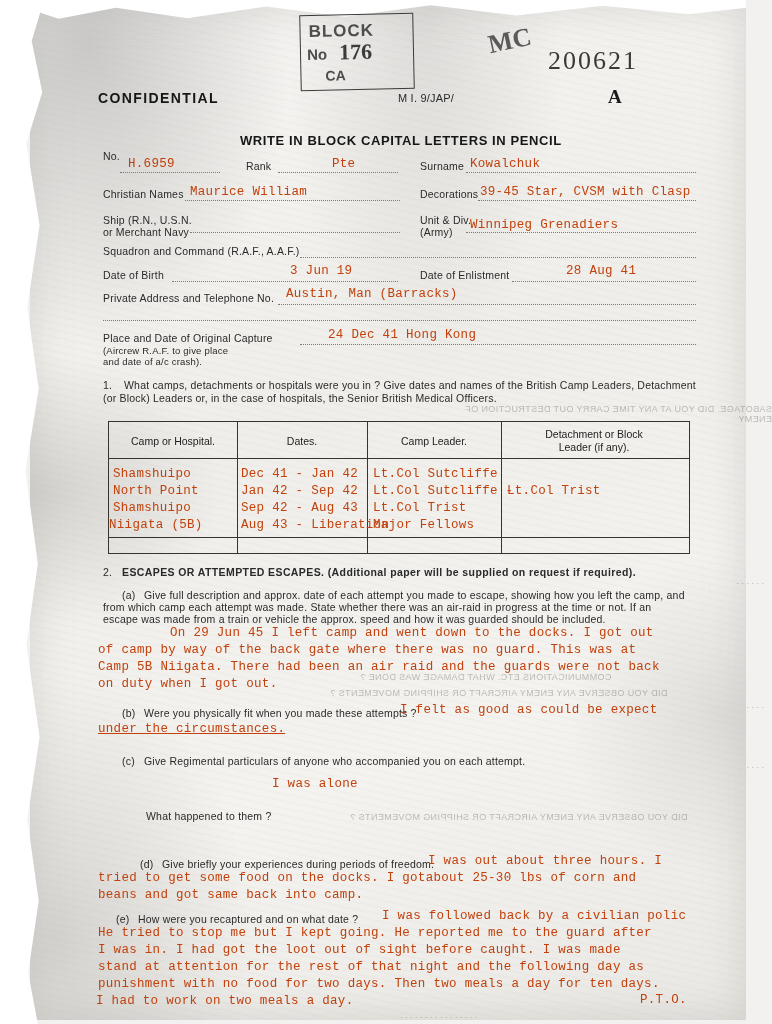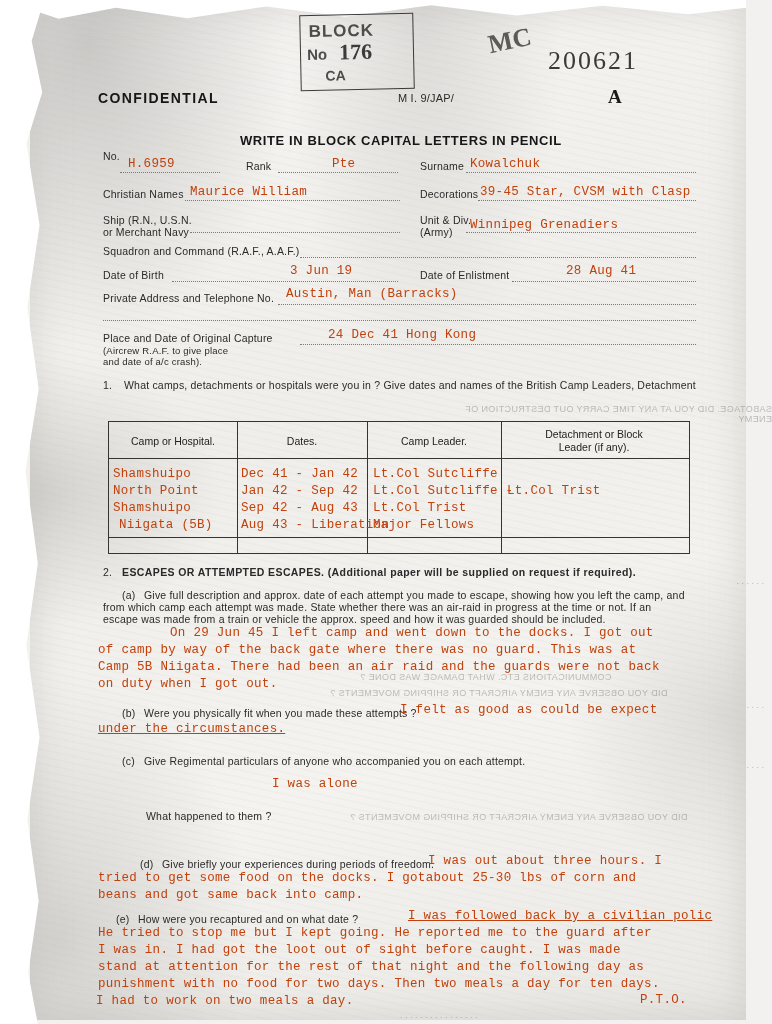--- a/index.html
+++ b/index.html
@@ -234,20 +234,21 @@
     <div class="dotline" style="left:103px; top:320px; width:593px;"></div>
 
     <div class="abs pr" style="left:103px; top:332px;">Place and Date of Original Capture</div>
     <div class="dotline" style="left:300px; top:344px; width:396px;"></div>
     <div class="abs tw" style="left:328px; top:328px;">24 Dec 41   Hong Kong</div>
     <div class="abs pr" style="left:103px; top:345px; font-size:9.5px;">(Aircrew R.A.F. to give place</div>
     <div class="abs pr" style="left:103px; top:356px; font-size:9.5px;">and date of a/c crash).</div>
 
     <div class="abs pr" style="left:103px; top:379px;">1.</div>
     <div class="abs pr" style="left:124px; top:379px;">What camps, detachments or hospitals were you in ?   Give dates and names of the British Camp Leaders,  Detachment</div>
+    <div class="abs pr" style="left:103px; top:392px;">(or Block) Leaders or, in the case of hospitals, the Senior British Medical Officers.</div>
 
     <div class="ghost" style="left:430px; top:404px;">SABOTAGE.  DID YOU AT ANY TIME CARRY OUT DESTRUCTION OF ENEMY</div>
     <div class="ghost" style="left:360px; top:672px;">COMMUNICATIONS ETC.  WHAT DAMAGE WAS DONE ?</div>
     <div class="ghost" style="left:330px; top:688px;">DID YOU OBSERVE ANY ENEMY AIRCRAFT OR SHIPPING MOVEMENTS ?</div>
     <div class="ghost" style="left:350px; top:812px;">DID YOU OBSERVE ANY ENEMY AIRCRAFT OR SHIPPING MOVEMENTS ?</div>
 
     <div id="camptable">
       <div class="hline" style="top:36px;"></div>
       <div class="hline" style="top:115px;"></div>
       <div class="vline" style="left:128px;"></div>
@@ -268,21 +269,21 @@
       <div class="tw abs" style="left:4px; top:62px;">North Point</div>
       <div class="tw abs" style="left:132px; top:62px;">Jan 42 - Sep 42</div>
       <div class="tw abs" style="left:264px; top:62px;">Lt.Col Sutcliffe -</div>
       <div class="tw abs" style="left:398px; top:62px;">Lt.Col Trist</div>
 
       <div class="tw abs" style="left:4px; top:79px;">Shamshuipo</div>
       <div class="tw abs" style="left:132px; top:79px;">Sep 42 - Aug 43</div>
       <div class="tw abs" style="left:264px; top:79px;">Lt.Col Trist</div>
       <div class="tw abs" style="left:398px; top:79px;"></div>
 
-      <div class="tw abs" style="left:10px; top:96px;">Niigata (5B)</div>
+      <div class="tw abs" style="left:0; top:96px;">Niigata (5B)</div>
       <div class="tw abs" style="left:132px; top:96px;">Aug 43 - Liberation</div>
       <div class="tw abs" style="left:264px; top:96px;">Major Fellows</div>
       <div class="tw abs" style="left:398px; top:96px;"></div>
     </div>
 
     <div class="abs pr" style="left:103px; top:566px;">2.</div>
     <div class="abs pr pr-b" style="left:122px; top:566px; letter-spacing:0.4px;">ESCAPES OR ATTEMPTED ESCAPES.   (Additional paper will be supplied on request if required).</div>
 
     <div class="abs pr" style="left:122px; top:589px;">(a)</div>
     <div class="abs pr" style="left:144px; top:589px;">Give full description and approx. date of each attempt you made to escape, showing how you left the camp, and</div>
@@ -305,21 +306,21 @@
     <div class="abs pr" style="left:146px; top:810px;">What happened to them ?</div>
 
     <div class="abs pr" style="left:140px; top:858px;">(d)</div>
     <div class="abs pr" style="left:162px; top:858px;">Give briefly your experiences during periods of freedom.</div>
     <div class="abs tw" style="left:428px; top:854px;">I was out about three hours. I</div>
     <div class="abs tw" style="left:98px; top:871px;">tried to get some food on the docks.  I gotabout 25-30 lbs of corn and</div>
     <div class="abs tw" style="left:98px; top:888px;">beans and got same back into camp.</div>
 
     <div class="abs pr" style="left:116px; top:913px;">(e)</div>
     <div class="abs pr" style="left:138px; top:913px;">How were you recaptured and on what date ?</div>
-    <div class="abs tw" style="left:408px; top:909px;text-decoration:underline;">I was followed back by a civilian polic</div>
+    <div class="abs tw" style="left:382px; top:909px;">I was followed back by a civilian polic</div>
     <div class="abs tw" style="left:98px; top:926px;">He tried to stop me but I kept going.  He reported me to the guard after</div>
     <div class="abs tw" style="left:98px; top:943px;">I was in.  I had got the loot out of sight before caught.  I was made</div>
     <div class="abs tw" style="left:98px; top:977px;">punishment with no food for two days. Then two meals a day for ten days.</div>
     <div class="abs tw" style="left:98px; top:960px;">stand at attention for the rest of that night and the following day as</div>
     <div class="abs tw" style="left:96px; top:994px;">I had to work on two meals a day.</div>
 
     <div class="abs tw" style="left:640px; top:993px;">P.T.O.</div>
 
     <div class="edge-dots" style="top:576px;">. . . . . .</div>
     <div class="edge-dots" style="top:700px;">. . . .</div>

